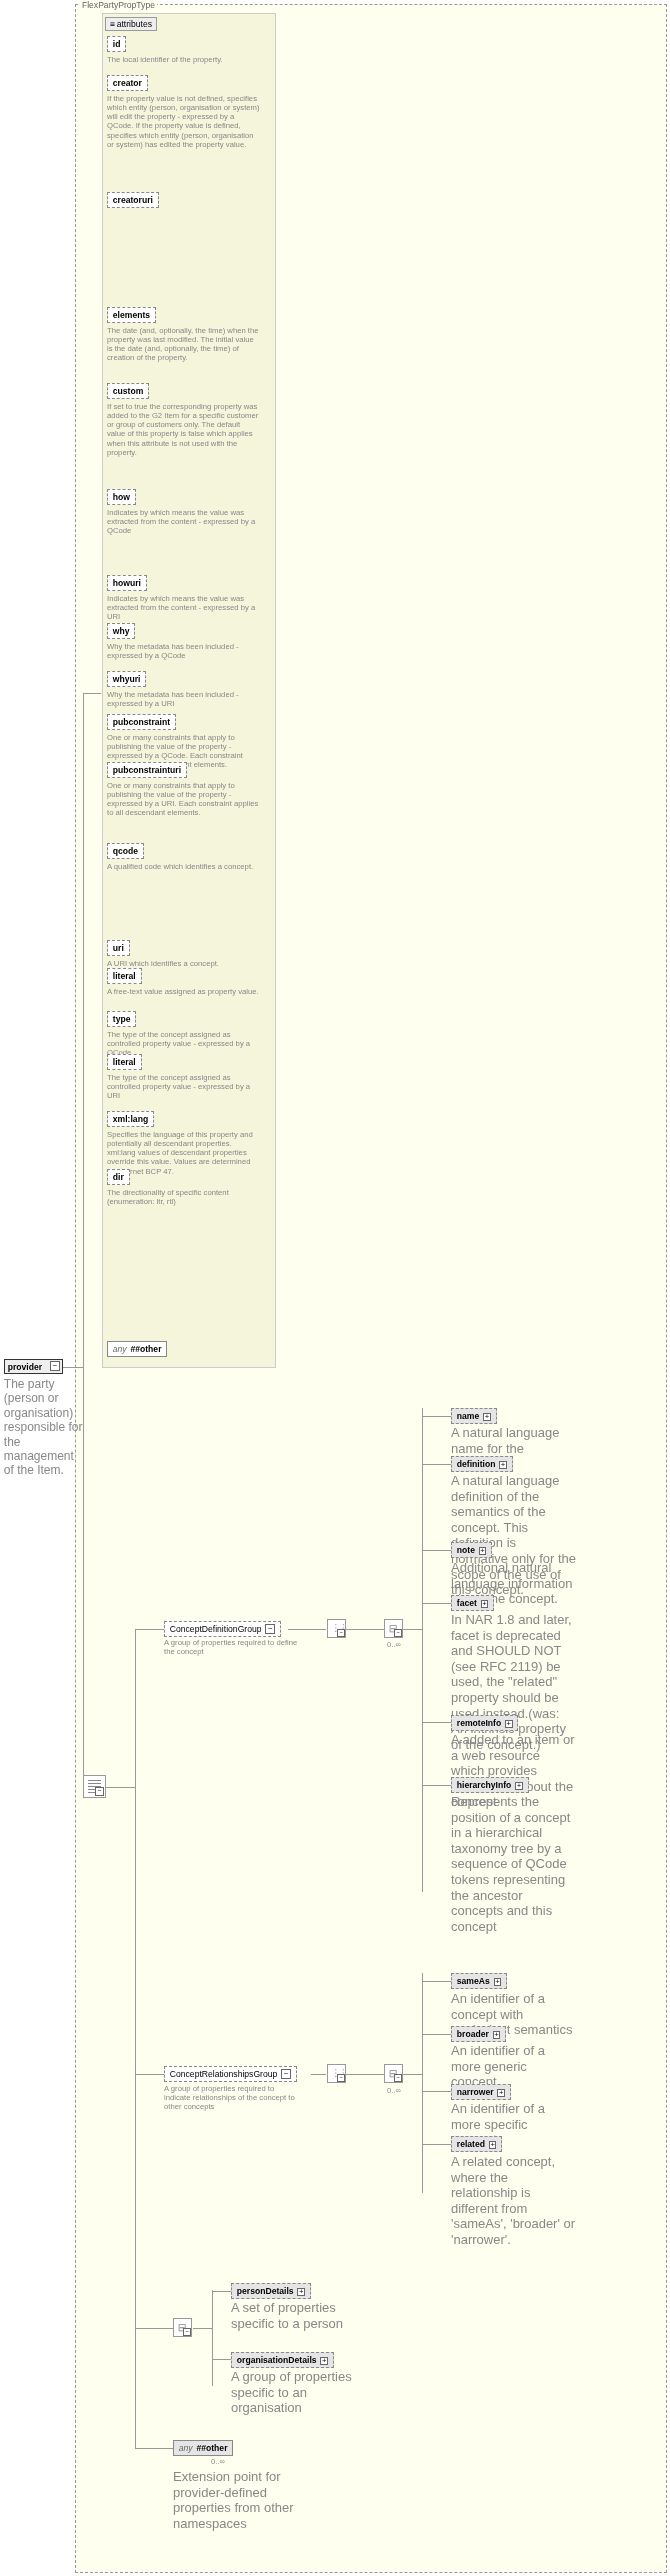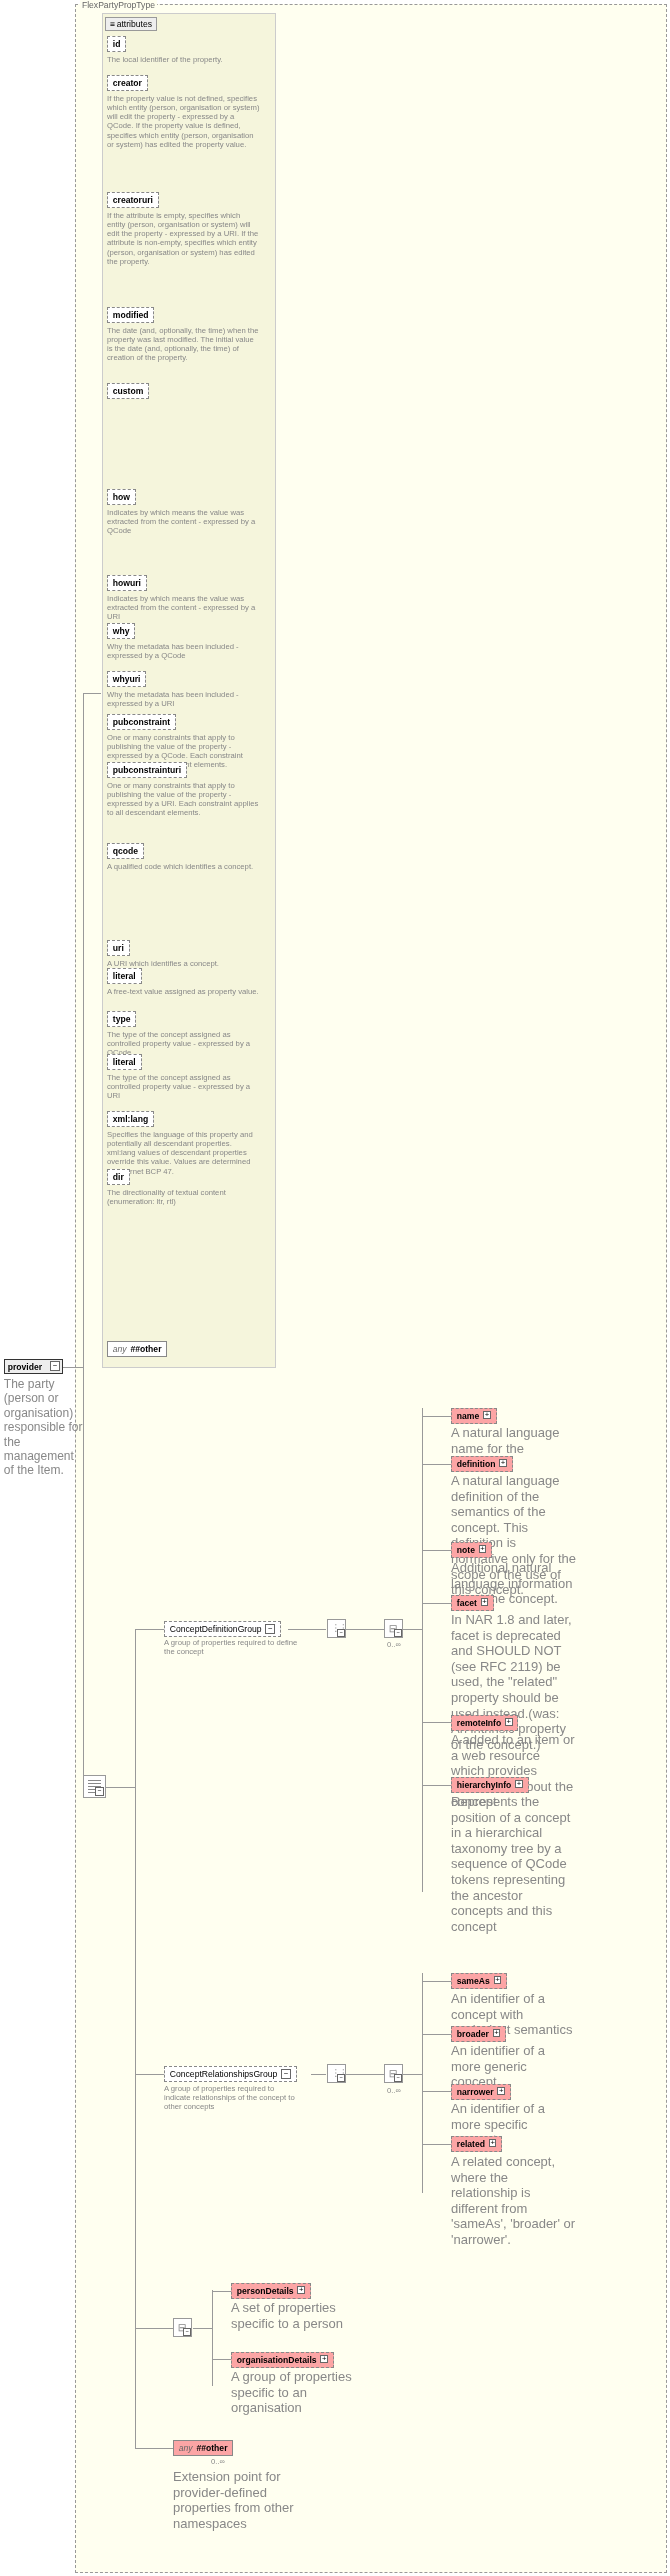--- a/index.html
+++ b/index.html
@@ -24,21 +24,21 @@
 .grp-box{position:absolute;border:1px dashed #888;background:#fff;padding:1.9px 4.8px;font-size:8.6px;display:flex;align-items:center}
 .grp-box::after{content:'−';margin-left:3.8px;border:1px solid #666;width:7.7px;height:7.7px;line-height:7.7px;text-align:center;font-size:7.7px;background:#fff}
 .grp-desc{position:absolute;font-size:7.7px;color:#888;line-height:1.2;width:134px}
 .seq-sm{position:absolute;width:19px;height:19px;border:1px solid #999;background:#fff}
 .seq-sm::before{content:'⋮⋮';position:absolute;left:2.9px;top:1.9px;font-size:9.6px;color:#888;letter-spacing:-1.9px}
 .seq-sm::after{content:'−';position:absolute;right:0;bottom:0;border:1px solid #666;width:5.7px;height:5.7px;line-height:5.7px;text-align:center;font-size:5.7px;background:#fff}
 .choice-sm{position:absolute;width:19px;height:19px;border:1px solid #999;background:#fff}
 .choice-sm::before{content:'⊟';position:absolute;left:3.8px;top:1.9px;font-size:10.5px;color:#888}
 .choice-sm::after{content:'−';position:absolute;right:0;bottom:0;border:1px solid #666;width:5.7px;height:5.7px;line-height:5.7px;text-align:center;font-size:5.7px;background:#fff}
 .card{position:absolute;font-size:7.7px;color:#888}
-.elem{position:absolute;border:1px dashed #888;background:#fca5a5;padding:1.9px 4.8px;font-size:8.6px;font-weight:bold;display:flex;align-items:flex-start}
+.elem{position:absolute;border:1px dashed #888;background:#e5e5e5;padding:1.9px 4.8px;font-size:8.6px;font-weight:bold;display:flex;align-items:flex-end}
 .elem .plus{margin-left:3.8px;border:1px solid #666;width:7.7px;height:7.7px;line-height:6.7px;text-align:center;font-size:7.7px;background:#fff;font-weight:normal}
 .elem-desc{position:absolute;font-size:13px;color:#888;line-height:1.2;width:125px}
 .line{position:absolute;background:#999}
 .lh{height:1px}
 .lv{width:1px}
 </style>
 </head>
 <body>
 
 <div class="canvas">
@@ -67,28 +67,28 @@
       <div class="attr-item" style="top:36px">
     <div class="attr-name">id</div>
     <div class="attr-desc">The local identifier of the property.</div>
   </div>
       <div class="attr-item" style="top:75px">
     <div class="attr-name">creator</div>
     <div class="attr-desc">If the property value is not defined, specifies which entity (person, organisation or system) will edit the property - expressed by a QCode. If the property value is defined, specifies which entity (person, organisation or system) has edited the property value.</div>
   </div>
       <div class="attr-item" style="top:192px">
     <div class="attr-name">creatoruri</div>
-    <div class="attr-desc">If the attribute is empty, specifies which entity (person, organisation or system) will edit the property - expressed by a URI. If the attribute is non-empty, specifies which entity (person, organisation or system) has edited the property.</div>
   </div>
       <div class="attr-item" style="top:307px">
-    <div class="attr-name">modified</div>
+    <div class="attr-name">elements</div>
     <div class="attr-desc">The date (and, optionally, the time) when the property was last modified. The initial value is the date (and, optionally, the time) of creation of the property.</div>
   </div>
       <div class="attr-item" style="top:383px">
     <div class="attr-name">custom</div>
+    <div class="attr-desc">If set to true the corresponding property was added to the G2 Item for a specific customer or group of customers only. The default value of this property is false which applies when this attribute is not used with the property.</div>
   </div>
       <div class="attr-item" style="top:489px">
     <div class="attr-name">how</div>
     <div class="attr-desc">Indicates by which means the value was extracted from the content - expressed by a QCode</div>
   </div>
       <div class="attr-item" style="top:575px">
     <div class="attr-name">howuri</div>
     <div class="attr-desc">Indicates by which means the value was extracted from the content - expressed by a URI</div>
   </div>
       <div class="attr-item" style="top:623px">
@@ -126,21 +126,21 @@
       <div class="attr-item" style="top:1054px">
     <div class="attr-name">literal</div>
     <div class="attr-desc">The type of the concept assigned as controlled property value - expressed by a URI</div>
   </div>
       <div class="attr-item" style="top:1111px">
     <div class="attr-name">xml:lang</div>
     <div class="attr-desc">Specifies the language of this property and potentially all descendant properties. xml:lang values of descendant properties override this value. Values are determined by Internet BCP 47.</div>
   </div>
       <div class="attr-item" style="top:1169px">
     <div class="attr-name">dir</div>
-    <div class="attr-desc">The directionality of textual content (enumeration: ltr, rtl)</div>
+    <div class="attr-desc">The directionality of specific content (enumeration: ltr, rtl)</div>
   </div>
       <div class="attr-item" style="top:1341px">
   <div class="any-box"><span class="any-label">any</span><b>##other</b></div>
 </div>
     </div>
 
   <div class="line lh" style="left:135px;top:1629px;width:29px"></div>
   <div class="grp-box" style="left:164px;top:1621px">
       <span>ConceptDefinitionGroup</span>
     </div>

